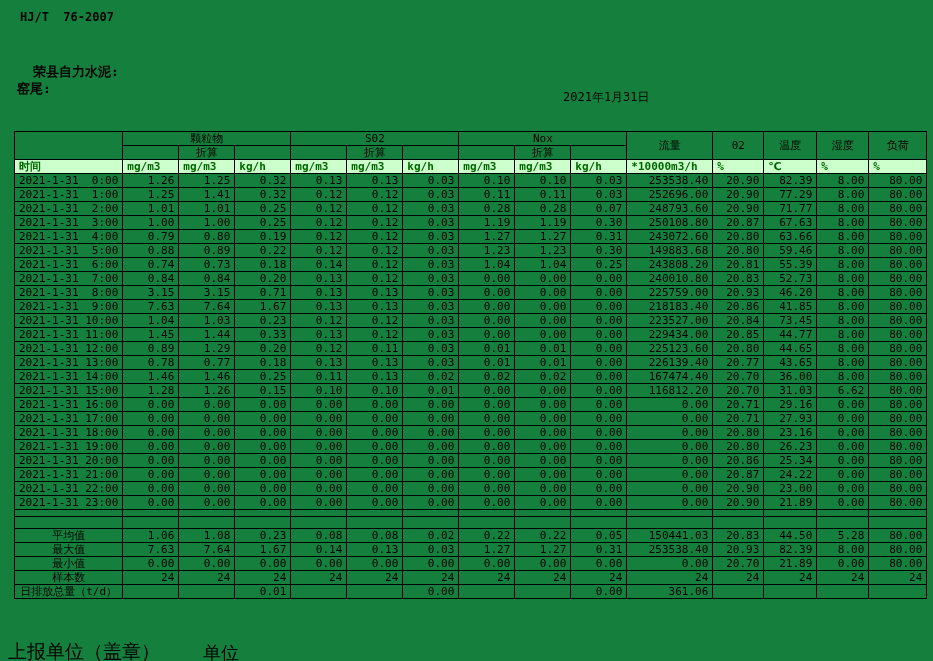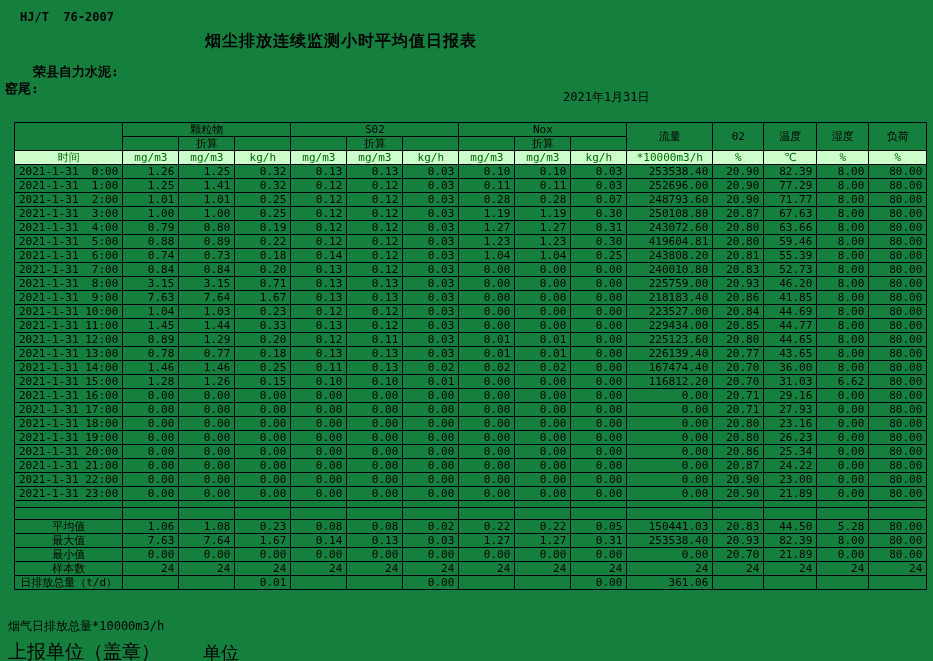--- a/index.html
+++ b/index.html
@@ -1,45 +1,44 @@
 <!DOCTYPE html>
 <html style="--header-bg: #ccffcc; --header-text: #006600;"><head>
 <meta charset="utf-8">
 <style>
   html,body{margin:0;padding:0;background:#fff;}
   .page{position:relative;width:933px;height:661px;background:#15803d;overflow:hidden;
         font-family:"DejaVu Sans Mono","DejaVu Sans",monospace;color:#000;}
   .std{position:absolute;left:20px;top:10px;font-size:12px;font-weight:bold;white-space:pre;}
   .title{position:absolute;left:205px;top:31px;font-size:16px;font-weight:bold;letter-spacing:1px;}
   .company{position:absolute;left:5px;top:63px;font-size:13px;font-weight:bold;margin-left:28px;}
-  .station{position:absolute;left:5px;top:80px;font-size:13px;font-weight:bold;}
+  .station{position:absolute;left:17px;top:80px;font-size:13px;font-weight:bold;}
   .rdate{position:absolute;left:563px;top:89px;font-size:12px;}
-  table.report{position:absolute;left:14px;top:122px;border-collapse:collapse;table-layout:fixed;}
+  table.report{position:absolute;left:14px;top:131px;border-collapse:collapse;table-layout:fixed;}
   table.report td{border:1px solid #000;font-size:11px;line-height:13px;height:13px;
                   padding:0 4px;overflow:hidden;white-space:pre;}
   td.ghead{background:var(--header-bg,#ccffcc);color:var(--header-text,#006600);
-           text-align:center;height:15px;line-height:15px;font-size:11px;}
+           height:15px;line-height:15px;font-size:11px;font-weight:bold;}
   td.grp{text-align:center;font-size:12px;}
   td.num{text-align:right;}
   td.timecell{text-align:right;}
   tr.spacer1 td{height:6px;line-height:6px;}
   tr.spacer2 td{height:11px;line-height:11px;}
   td.lbl{text-align:center;font-size:12px;}
   td.lbl.left{text-align:center;}
   .note1{position:absolute;left:8px;top:618px;font-size:12px;}
   .note2{position:absolute;left:8px;top:639px;font-size:19px;}
   .note3{position:absolute;left:203px;top:641px;font-size:18px;}
 </style>
 </head>
 <body>
 
 <div class="page">
 
   <div class="std">HJ/T  76-2007</div>
-  <div class="title">烟尘排放连续监测小时平均值日报表</div>
   <div class="company">荣县自力水泥:</div>
   <div class="station">窑尾:</div>
   <div class="rdate">2021年1月31日</div>
 
   <table class="report">
     <colgroup>
       <col style="width:103px">
       <col style="width:56px">
         <col style="width:56px">
         <col style="width:56px">
@@ -186,21 +185,21 @@
           <td class="timecell">2021-1-31  5:00</td>
           <td class="num">0.88</td>
           <td class="num">0.89</td>
           <td class="num">0.22</td>
           <td class="num">0.12</td>
           <td class="num">0.12</td>
           <td class="num">0.03</td>
           <td class="num">1.23</td>
           <td class="num">1.23</td>
           <td class="num">0.30</td>
-          <td class="num">419604.81</td>
+          <td class="num">149883.68</td>
           <td class="num">20.80</td>
           <td class="num">59.46</td>
           <td class="num">8.00</td>
           <td class="num">80.00</td>
         </tr>
         <tr>
           <td class="timecell">2021-1-31  6:00</td>
           <td class="num">0.74</td>
           <td class="num">0.73</td>
           <td class="num">0.18</td>
@@ -273,21 +272,21 @@
           <td class="num">1.03</td>
           <td class="num">0.23</td>
           <td class="num">0.12</td>
           <td class="num">0.12</td>
           <td class="num">0.03</td>
           <td class="num">0.00</td>
           <td class="num">0.00</td>
           <td class="num">0.00</td>
           <td class="num">223527.00</td>
           <td class="num">20.84</td>
-          <td class="num">44.69</td>
+          <td class="num">73.45</td>
           <td class="num">8.00</td>
           <td class="num">80.00</td>
         </tr>
         <tr>
           <td class="timecell">2021-1-31 11:00</td>
           <td class="num">1.45</td>
           <td class="num">1.44</td>
           <td class="num">0.33</td>
           <td class="num">0.13</td>
           <td class="num">0.12</td>
@@ -620,17 +619,16 @@
           <td class="num">0.00</td>
           <td class="num">361.06</td>
           <td class="num"></td>
           <td class="num"></td>
           <td class="num"></td>
           <td class="num"></td>
         </tr>
       </tbody>
   </table>
 
-  <div class="note1">烟气日排放总量*10000m3/h</div>
   <div class="note2">上报单位（盖章）</div>
   <div class="note3">单位</div>
 
 </div>
 
 </body></html>

